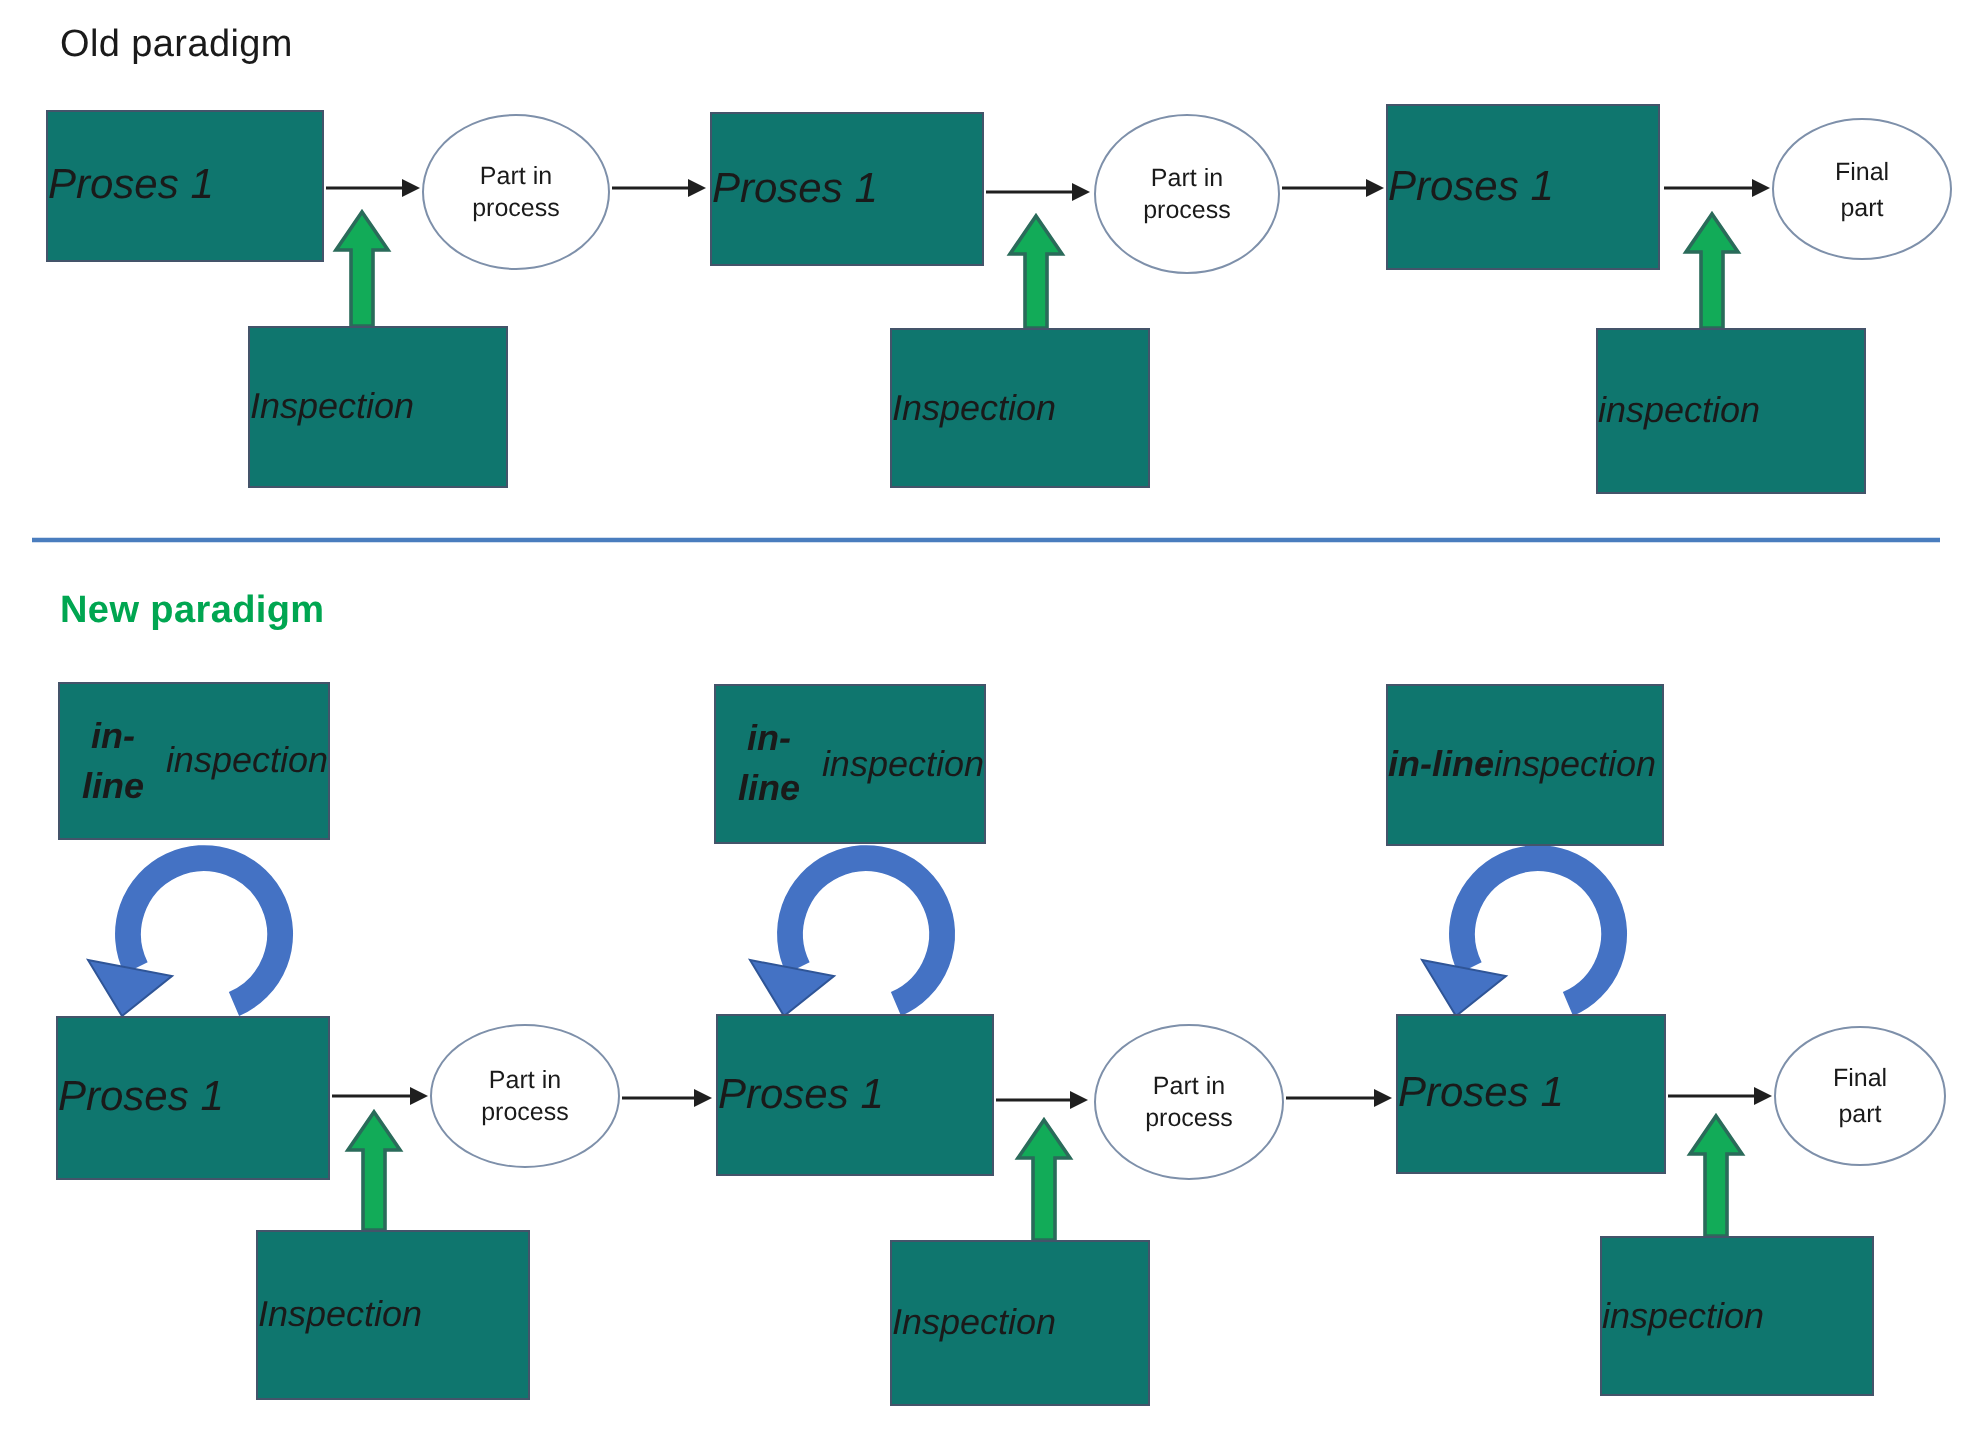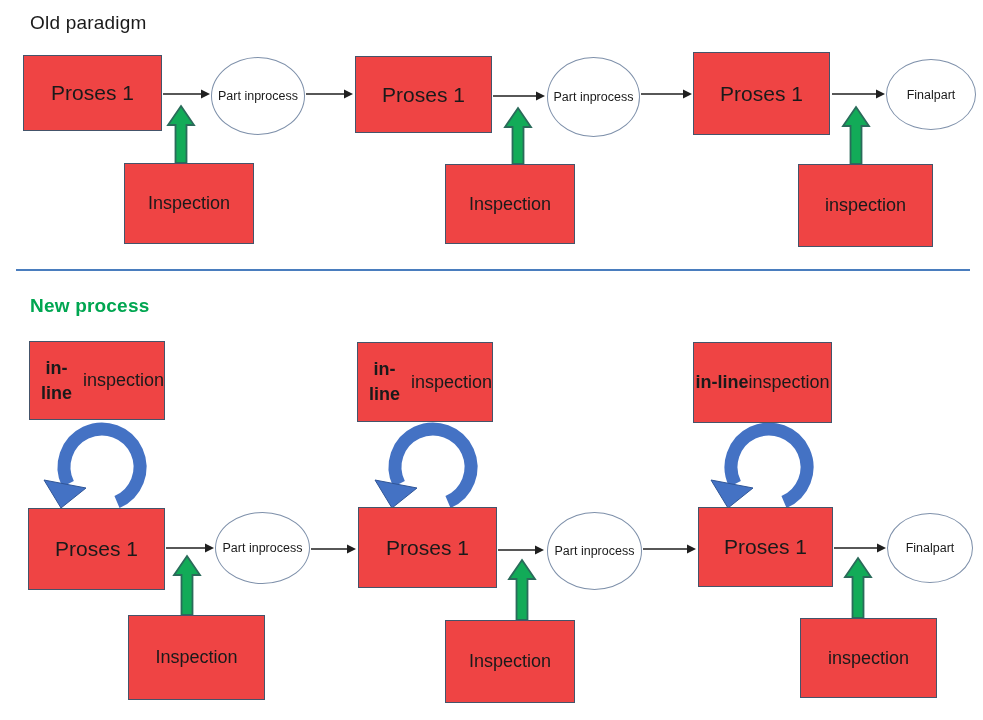--- a/index.html
+++ b/index.html
@@ -5,30 +5,30 @@
   html,body{margin:0;padding:0;background:#fff;}
   #stage{
     position:relative;width:983px;height:720px;background:#ffffff;
     font-family:"Liberation Sans", sans-serif;color:#1a1a1a;overflow:hidden;
   }
   .abs{position:absolute;}
   .title{font-size:19px;letter-spacing:.2px;}
   .title.new{font-weight:bold;color:var(--new-title,#00a651);}
   .box{
     position:absolute;border:1.6px solid var(--box-border,#44546a);
-    background:#ef4444;display:flex;align-items:center;justify-content:center;
-    box-sizing:border-box;text-align:center;
+    background:#0f766e;display:flex;align-items:center;justify-content:flex-start;
+    box-sizing:border-box;text-align:center;font-style:italic;
   }
   .process-box{font-size:21px;}
   .insp-box{font-size:18px;}
   .inline-box{flex-direction:row;font-size:18px;line-height:25px;}
   .inline-box .b{font-weight:bold;}
   .circle{
     position:absolute;border:1.5px solid var(--circle-border,#7e90aa);
-    border-radius:50%;background:#fff;display:flex;flex-direction:row;
+    border-radius:50%;background:#fff;display:flex;flex-direction:column;
     align-items:center;justify-content:center;box-sizing:border-box;
     font-size:12.5px;line-height:16px;text-align:center;
   }
   .circle.final{font-weight:normal;line-height:18px;}
   .svg-layer{position:absolute;left:0;top:0;}
 </style>
 </head>
 <body>
 
 <div id="stage">
@@ -123,21 +123,21 @@
   <div class="box insp-box" style="left:124px;top:163px;width:130px;height:81px;">
     <span>Inspection</span>
   </div>
   <div class="box insp-box" style="left:445px;top:164px;width:130px;height:80px;">
     <span>Inspection</span>
   </div>
   <div class="box insp-box" style="left:798px;top:164px;width:135px;height:83px;">
     <span>inspection</span>
   </div>
 
-  <div class="abs title new" style="left:30px;top:295px;">New process</div>
+  <div class="abs title new" style="left:30px;top:295px;">New paradigm</div>
 
   <div class="box inline-box" style="left:29px;top:341px;width:136px;height:79px;">
     <span class="b">in-line</span>
     <span>inspection</span>
   </div>
   <div class="box inline-box" style="left:357px;top:342px;width:136px;height:80px;">
     <span class="b">in-line</span>
     <span>inspection</span>
   </div>
   <div class="box inline-box" style="left:693px;top:342px;width:139px;height:81px;">

